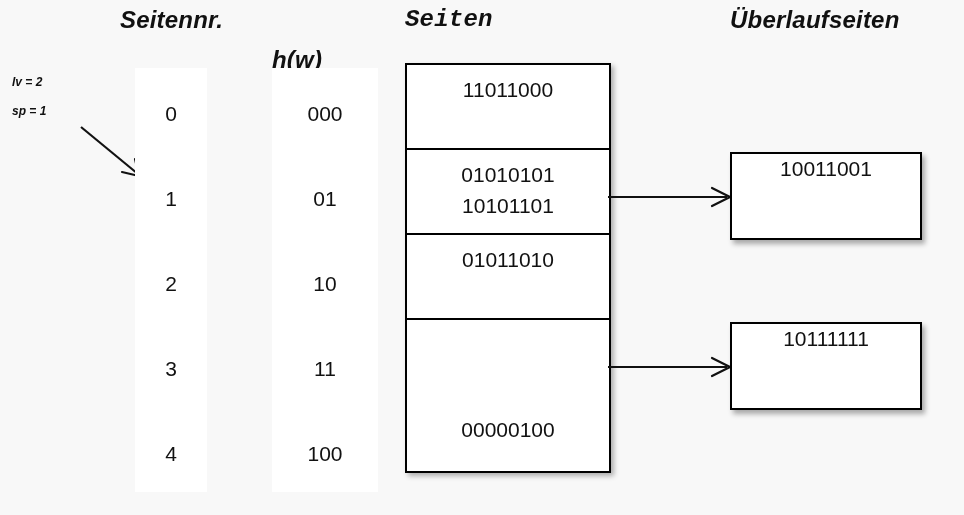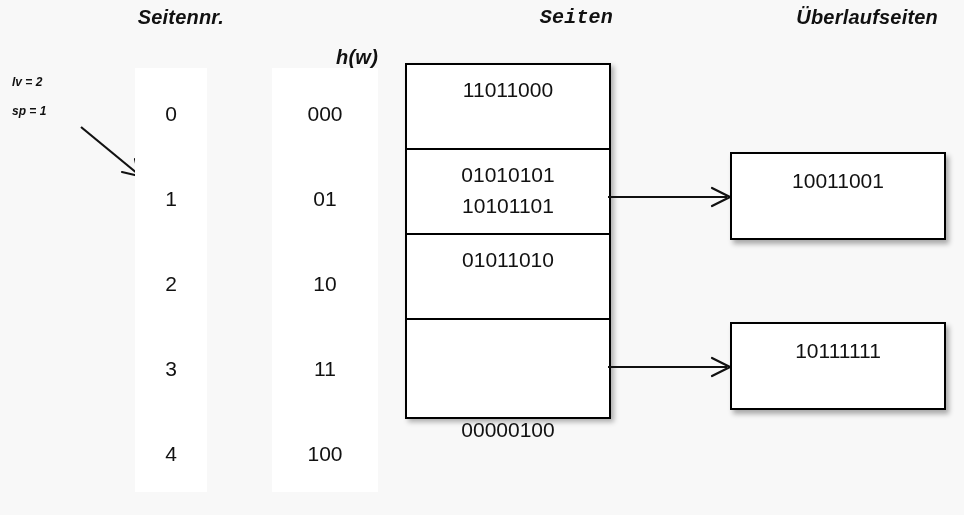--- a/index.html
+++ b/index.html
@@ -18,23 +18,23 @@
     width: 964px;
     height: 515px;
     background: #f8f8f8;
   }
 
   
   .col-header {
     position: absolute;
     font-style: italic;
     font-weight: bold;
-    font-size: 20px;
-    color: #111;
-    text-align: right;
+    font-size: 24px;
+    color: #111;
+    text-align: left;
     white-space: nowrap;
     letter-spacing: 0.2px;
   }
   #hdr-seitennr { left: 120px;  top: 6px;  width: 104px; }
   #hdr-hw       { left: 272px;  top: 6px;  width: 106px; margin-top: 40px; }
   #hdr-seiten   { left: 405px;  top: 6px;  width: 208px; font-family: Liberation Mono, monospace; }
   #hdr-ueber    { left: 730px;  top: 6px;  width: 208px; }
 
   
   #params {
@@ -77,21 +77,21 @@
   }
   .cell-num { width: 72px; left: 135px; }
   .cell-h   { width: 106px; left: 272px; }
 
   
   #seiten-box {
     position: absolute;
     left: 405px;
     top: 63px;
     width: 206px;
-    height: 356px;
+    height: 410px;
     background: #ffffff;
     border: 2.5px solid #000;
     box-shadow: 3px 3px 5px rgba(0,0,0,0.30);
     box-sizing: border-box;
   }
   .page-row {
     position: absolute;
     left: 0;
     width: 100%;
     box-sizing: border-box;
@@ -103,28 +103,28 @@
   .page-row .line {
     font-size: 21px;
     color: #111;
     line-height: 31px;
     white-space: nowrap;
   }
 
   
   .ovf-box {
     position: absolute;
-    width: 216px;
+    width: 192px;
     height: 88px;
     background: #ffffff;
     border: 2.5px solid #000;
     box-shadow: 3px 4px 5px rgba(0,0,0,0.32);
     box-sizing: border-box;
     text-align: center;
-    padding-top: 14px;
+    padding-top: 2px;
   }
   .ovf-box .line {
     font-size: 21px;
     color: #111;
     line-height: 26px;
     white-space: nowrap;
   }
   #ovf-0 { left: 730px; top: 152px; }
   #ovf-1 { left: 730px; top: 322px; }
 

